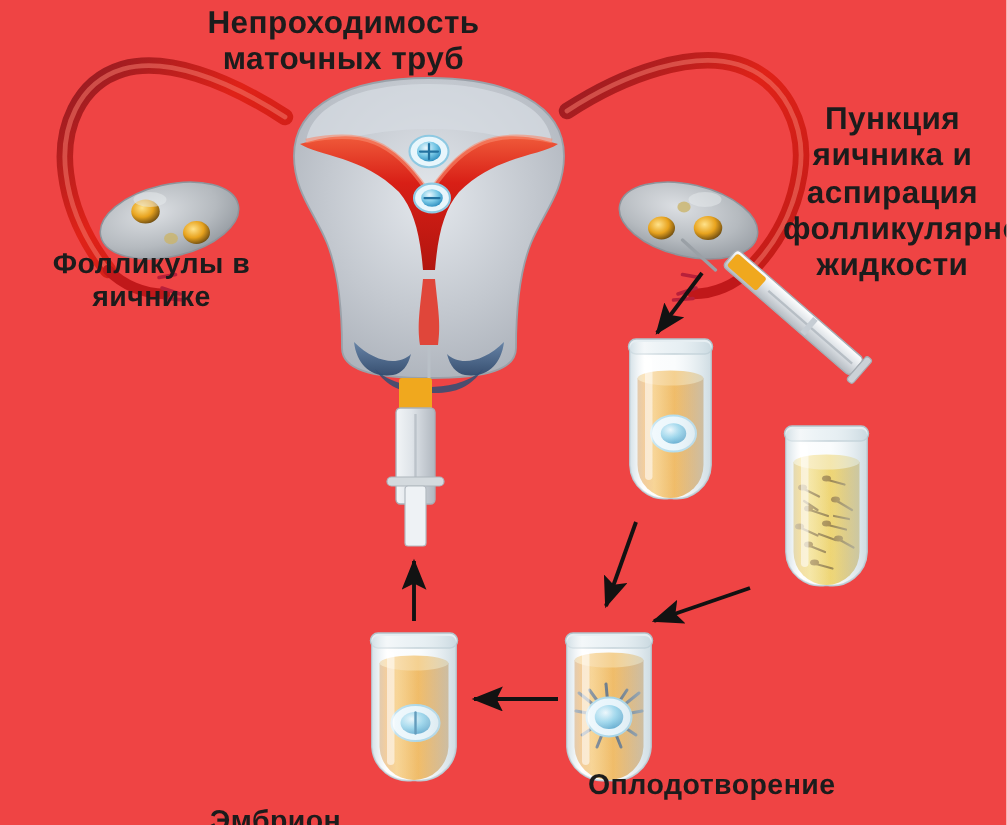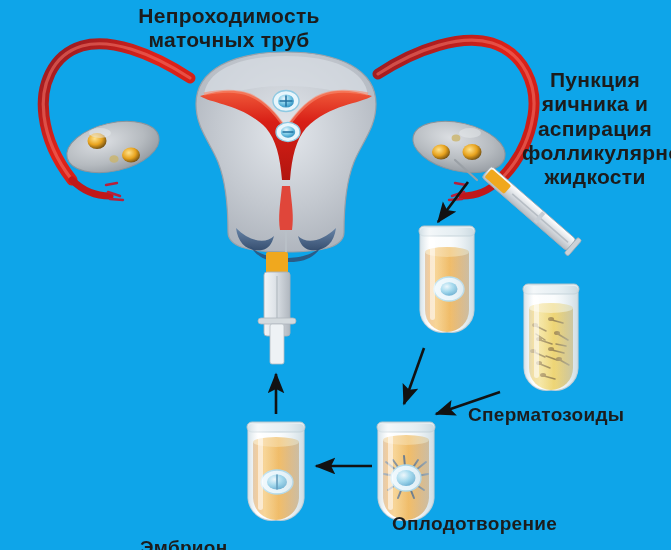--- a/index.html
+++ b/index.html
@@ -4,21 +4,21 @@
 <style>
   html, body {
     margin: 0;
     padding: 0;
     background: #ffffff;
   }
   #page {
     position: relative;
     width: 671px;
     height: 550px;
-    background: #0ea5e9;
+    background: #ef4444;
     overflow: hidden;
     font-family: "Liberation Sans", sans-serif;
   }
   .lbl {
     position: absolute;
     font-family: "Liberation Sans", sans-serif;
     font-weight: bold;
     color: #1c1c1c;
     line-height: 1.16;
     white-space: pre-line;
@@ -324,28 +324,29 @@
       <line x1="424" y1="348" x2="404" y2="404" marker-end="url(#ah)"></line>
       <line x1="500" y1="392" x2="436" y2="414" marker-end="url(#ah)"></line>
       <line x1="372" y1="466" x2="316" y2="466" marker-end="url(#ah)"></line>
       <line x1="276" y1="414" x2="276" y2="374" marker-end="url(#ah)"></line>
     </g>
   </svg>
 
   <div class="lbl lbl-c" style="left:104px; top:4px; width:250px; font-size:21px;">Непроходимость
 маточных труб</div>
 
+  <div class="lbl lbl-c" style="left:10px; top:166px; width:182px; font-size:19px;">Фолликулы в
+яичнике</div>
 
   <div class="lbl lbl-c" style="left:522px; top:68px; width:146px; font-size:21px;">Пункция
 яичника и
 аспирация
 фолликулярной
 жидкости</div>
 
 
 
-  <div class="lbl lbl-l" style="left:468px; top:404px; width:200px; font-size:19px;">Сперматозоиды</div>
 
   <div class="lbl lbl-l" style="left:140px; top:537px; width:160px; font-size:19px;">Эмбрион</div>
 
   <div class="lbl lbl-l" style="left:392px; top:513px; width:230px; font-size:19px;">Оплодотворение</div>
 
 </div>
 
 </body></html>

